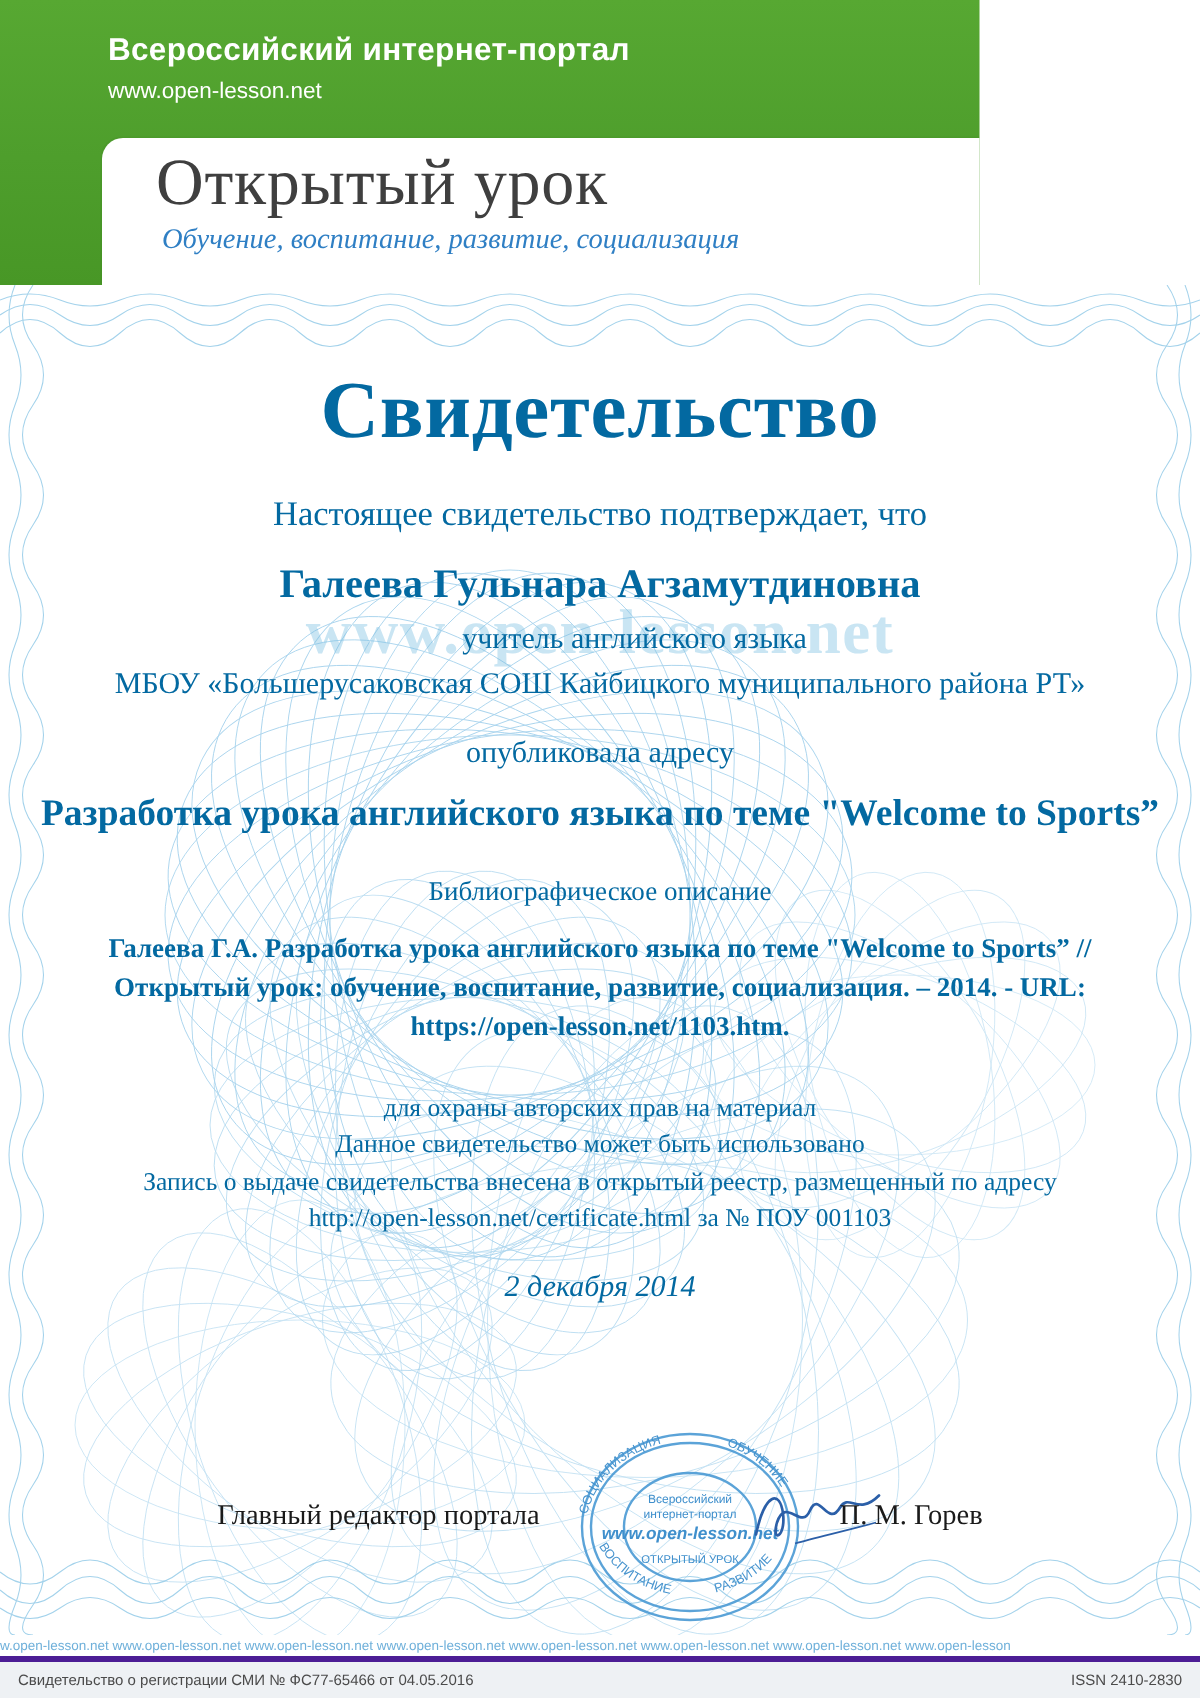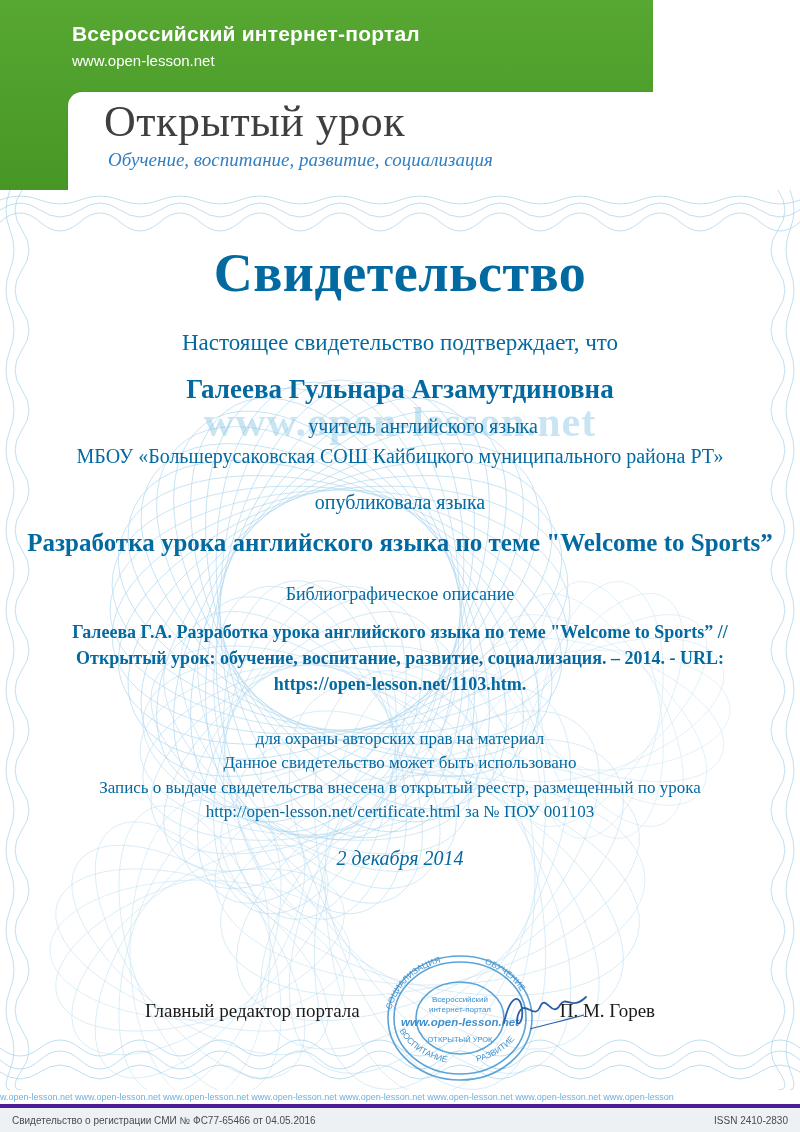--- a/index.html
+++ b/index.html
@@ -349,28 +349,28 @@
   </div>
 
   <div class="watermark">www.open-lesson.net</div>
 
   <div class="content">
     <div class="cert-title">Свидетельство</div>
     <div class="line-confirm">Настоящее свидетельство подтверждает, что</div>
     <div class="recipient">Галеева Гульнара Агзамутдиновна</div>
     <div class="position">учитель английского языка</div>
     <div class="organization">МБОУ «Большерусаковская СОШ Кайбицкого муниципального района РТ»</div>
-    <div class="published">опубликовала языка</div>
+    <div class="published">опубликовала адресу</div>
     <div class="work-title">Разработка урока английского языка по теме "Welcome to Sports”</div>
     <div class="biblio-label">Библиографическое описание</div>
     <div class="biblio">Галеева Г.А. Разработка урока английского языка по теме "Welcome to Sports” // Открытый урок: обучение, воспитание, развитие, социализация. – 2014. - URL: https://open-lesson.net/1103.htm.</div>
     <div class="note">
       <div>для охраны авторских прав на материал</div>
       <div>Данное свидетельство может быть использовано</div>
-      <div>Запись о выдаче свидетельства внесена в открытый реестр, размещенный по урока</div>
+      <div>Запись о выдаче свидетельства внесена в открытый реестр, размещенный по адресу</div>
       <div>http://open-lesson.net/certificate.html за № ПОУ 001103</div>
     </div>
     <div class="date">2 декабря 2014</div>
   </div>
 
   <div class="stamp">
     <svg width="180" height="150" viewBox="0 0 180 150" xmlns="http://www.w3.org/2000/svg">
       <defs>
         <path id="arc-outer-top" d="M20,82 A70,62 0 0 1 160,82"></path>
         <path id="arc-outer-bottom" d="M24,78 A68,60 0 0 0 156,78"></path>

